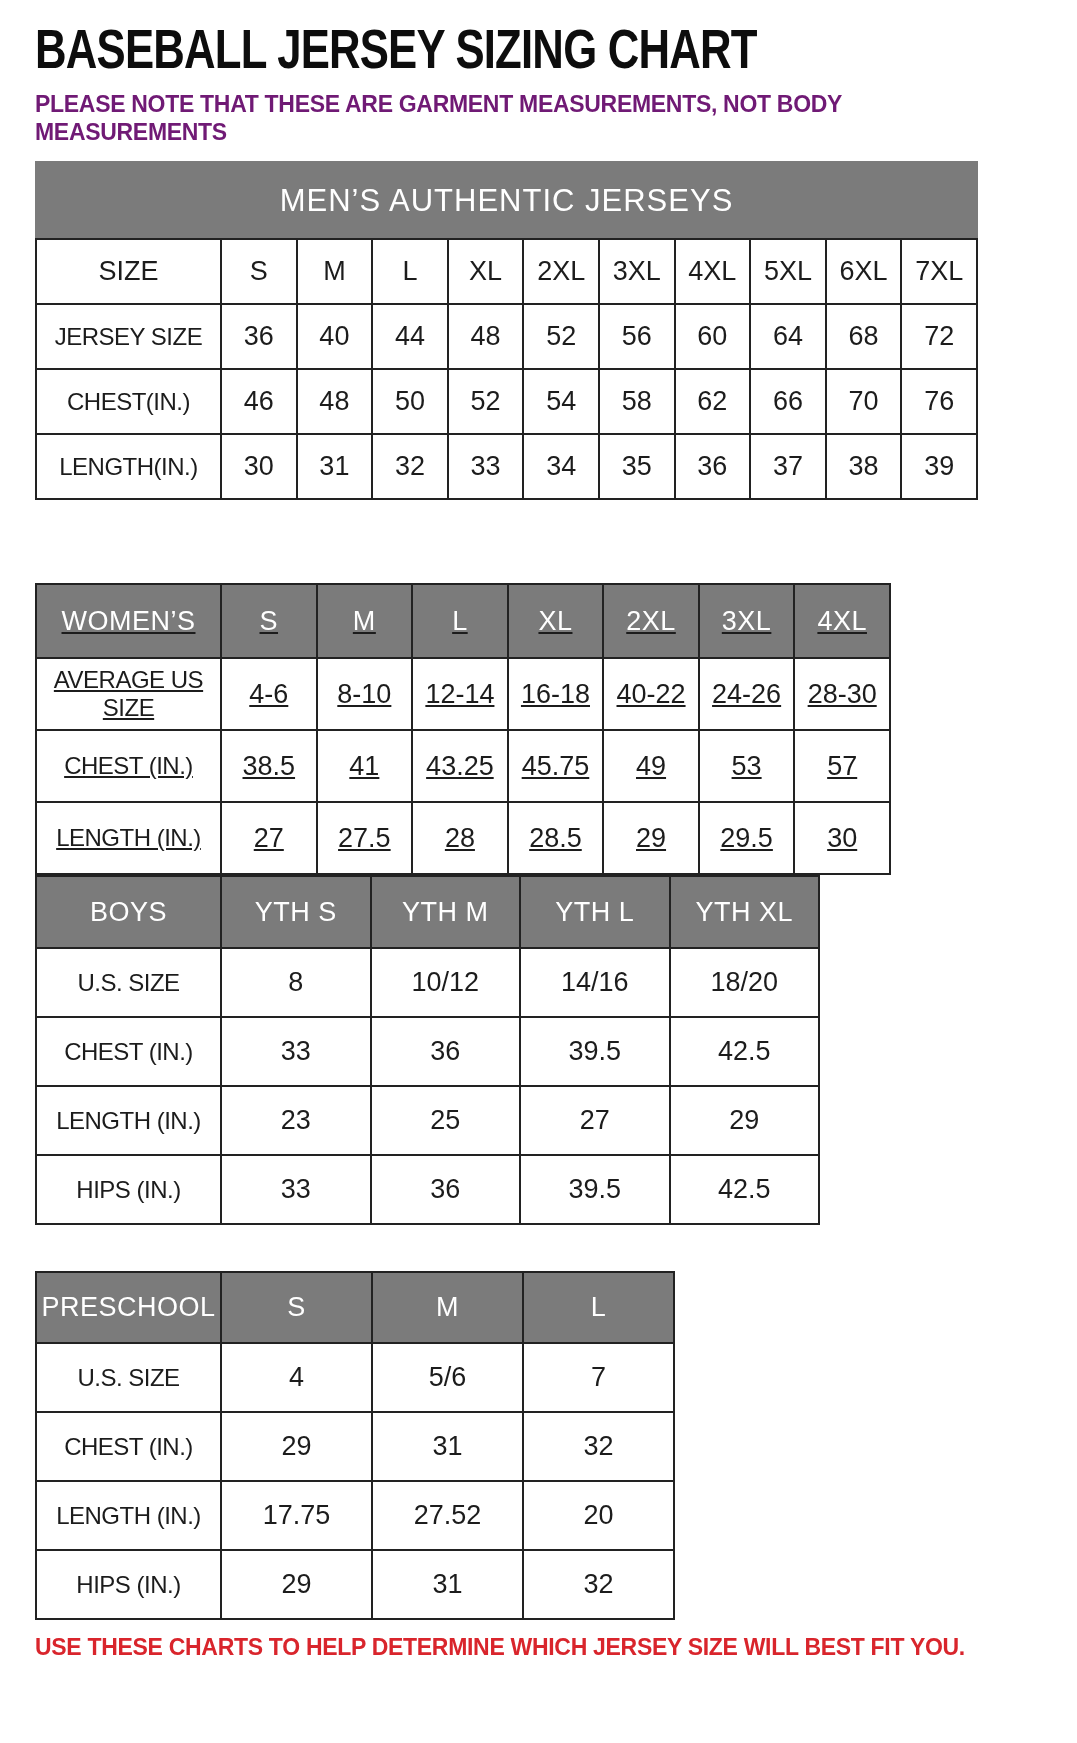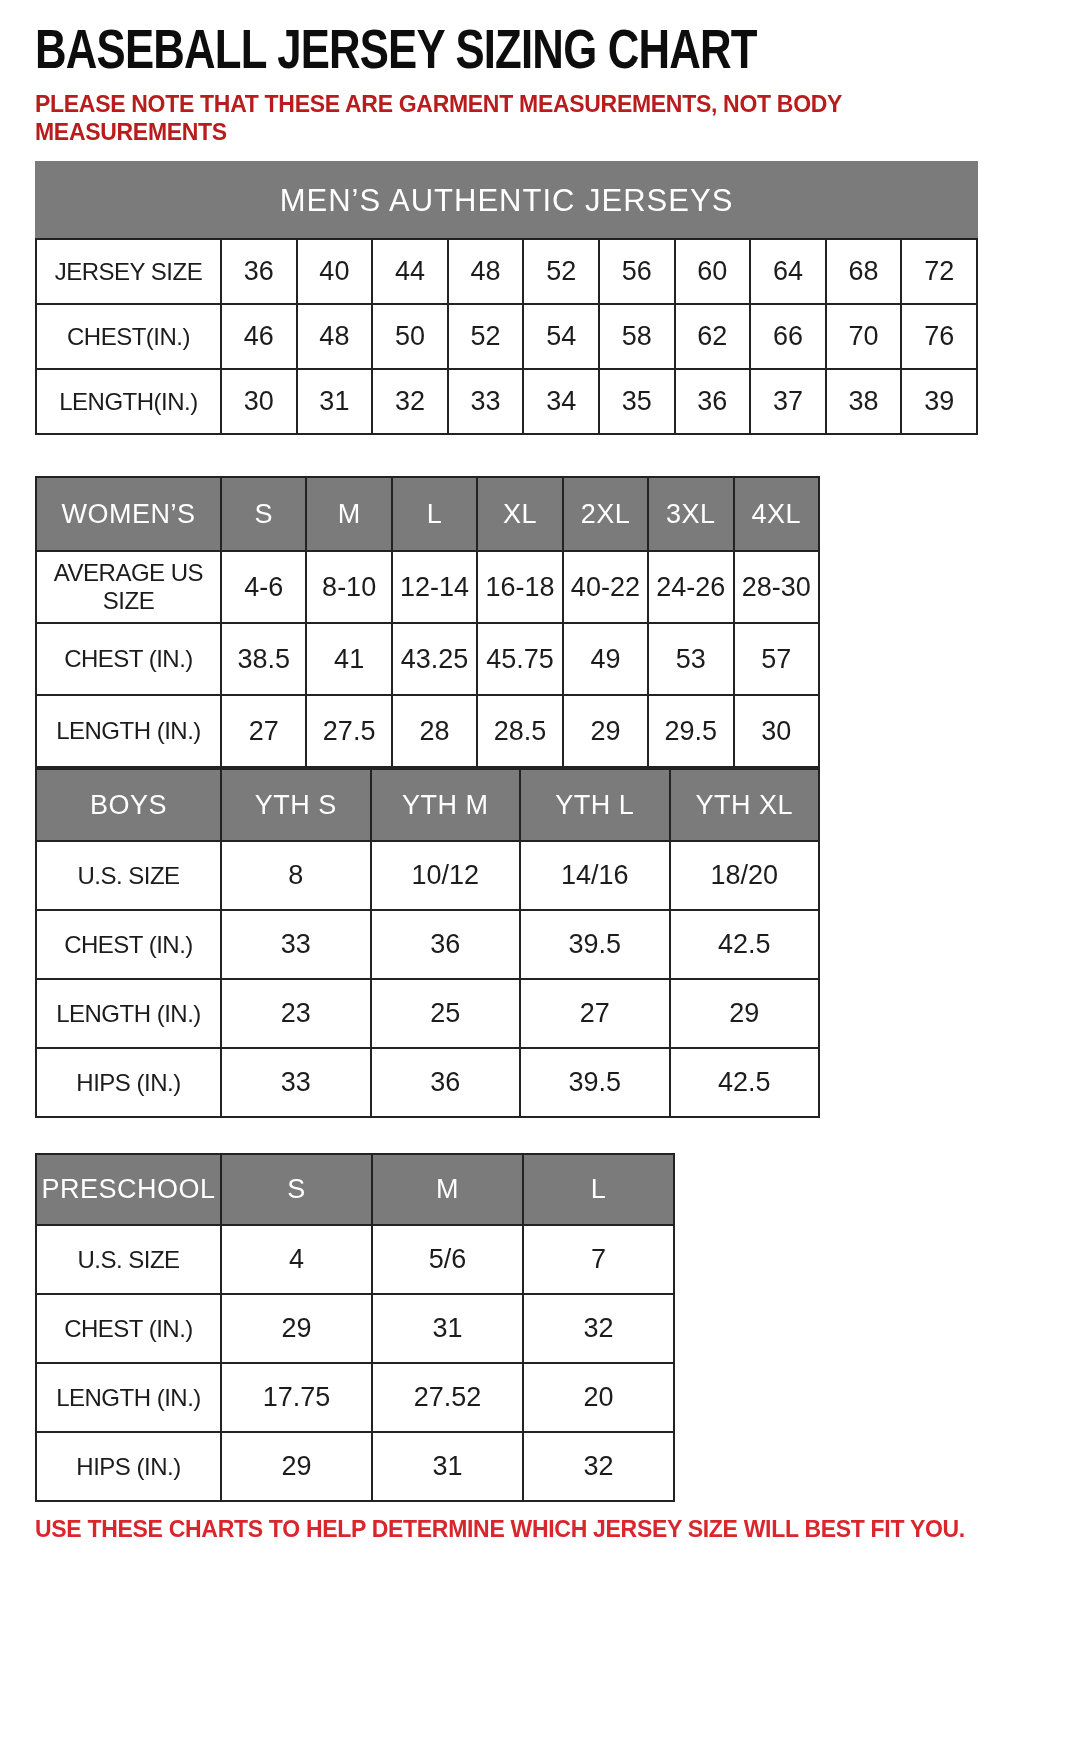--- a/index.html
+++ b/index.html
@@ -27,21 +27,21 @@
     transform-origin: left center;
     white-space: nowrap;
     line-height: 1.1;
   }
   .note {
     margin-top: 10px;
     max-width: 810px;
     font-size: 23px;
     font-weight: 600;
     letter-spacing: -0.3px;
-    color: #b91c1c;
+    color: #701a75;
     line-height: 1.25;
   }
   .footer-note {
     margin-top: 14px;
     font-size: 23px;
     font-weight: 600;
     letter-spacing: -0.3px;
     color: #d9252c;
   }
   table {
@@ -76,49 +76,62 @@
   
   table.sub .head-row th {
     background: #7b7b7b;
     color: #ffffff;
     font-size: 27px;
     letter-spacing: 0.5px;
   }
   table.sub td { font-size: 27px; border-radius: 18px; }
   table.sub tbody th { font-size: 24px; letter-spacing: -0.5px; }
 
-  table.womens { width: 785px; margin-top: 41px; }
+  table.womens { width: 856px; margin-top: 83px; text-decoration: underline; }
   table.womens .head-row { height: 74px; }
   table.womens tbody tr { height: 72px; }
 
   table.boys { width: 785px; }
   table.boys .head-row { height: 72px; }
   table.boys tbody tr { height: 69px; }
 
-  table.preschool { width: 640px; margin-top: 35px; }
+  table.preschool { width: 640px; margin-top: 46px; }
   table.preschool .head-row { height: 71px; }
   table.preschool tbody tr { height: 69px; }
 </style>
 </head>
 <body>
 
 <div class="page">
 
   <h1 class="title">BASEBALL JERSEY SIZING CHART</h1>
 
   <div class="note">PLEASE NOTE THAT THESE ARE GARMENT MEASUREMENTS, NOT BODY MEASUREMENTS</div>
 
   <table class="mens">
     <colgroup>
         <col class="label-col">
       </colgroup>
     <thead>
       <tr>
         <th class="banner" colspan="11">MEN’S AUTHENTIC JERSEYS</th>
       </tr>
+      <tr class="head-row">
+          <th>SIZE</th>
+          <th>S</th>
+          <th>M</th>
+          <th>L</th>
+          <th>XL</th>
+          <th>2XL</th>
+          <th>3XL</th>
+          <th>4XL</th>
+          <th>5XL</th>
+          <th>6XL</th>
+          <th>7XL</th>
+        </tr>
     </thead>
     <tbody>
         <tr>
           <th>JERSEY SIZE</th>
           <td>36</td>
           <td>40</td>
           <td>44</td>
           <td>48</td>
           <td>52</td>
           <td>56</td>

